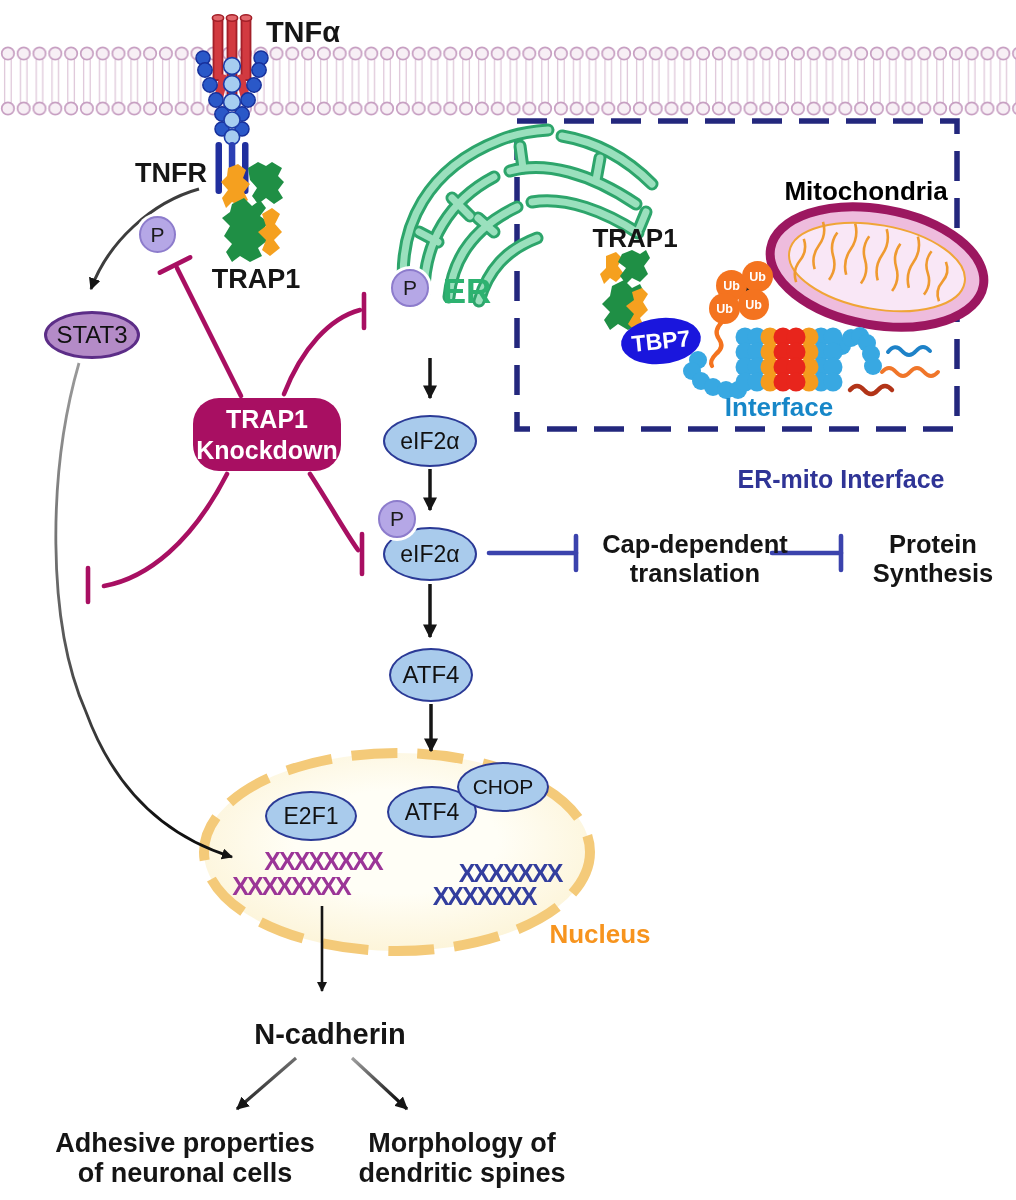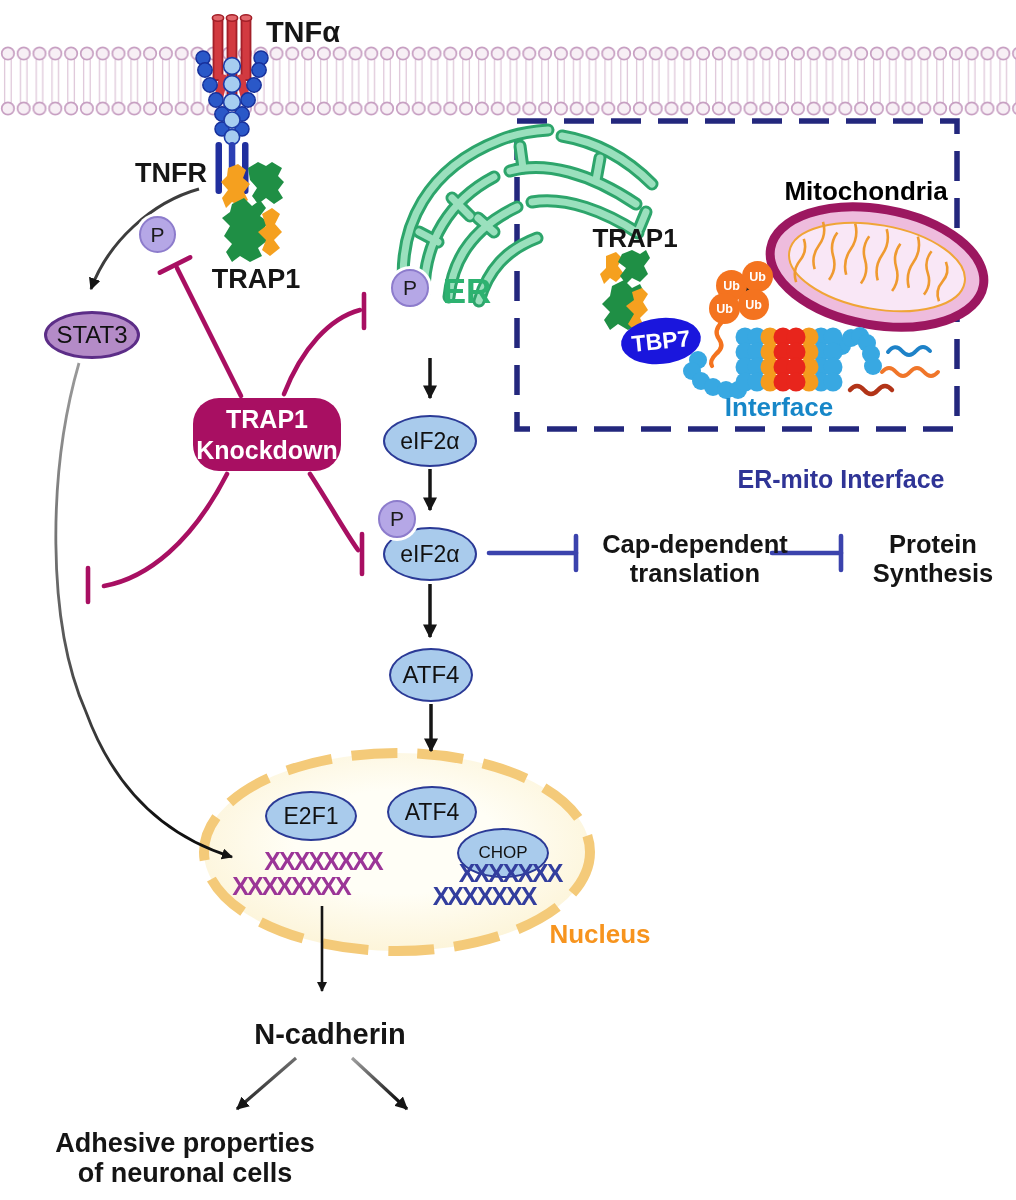--- a/index.html
+++ b/index.html
@@ -276,28 +276,32 @@
   <span>Protein</span>
   <span>Synthesis</span>
 </div>
 
 <div class="lbl" style="left:600px;top:920px;font-size:26px;color:#f7941e;">Nucleus</div>
 <div class="lbl" style="left:330px;top:1018px;font-size:29px;">N-cadherin</div>
 <div class="lbl two-line" style="left:163px;top:1128px;font-size:27px;">
   <span>Adhesive properties</span>
   <span>of neuronal cells</span>
 </div>
+<div class="lbl two-line" style="left:440px;top:1128px;font-size:27px;">
+  <span>Morphology of</span>
+  <span>dendritic spines</span>
+</div>
 
 <div class="node" style="left:44px;top:311px;width:96px;height:48px;font-size:24px;background:#b48bc7;border:3px solid #5c2d87;">STAT3</div>
 <div class="node" style="left:383px;top:415px;width:94px;height:52px;font-size:23px;">eIF2α</div>
 <div class="node" style="left:383px;top:527px;width:94px;height:54px;font-size:23px;">eIF2α</div>
 <div class="node" style="left:389px;top:648px;width:84px;height:54px;font-size:24px;">ATF4</div>
 <div class="node" style="left:265px;top:791px;width:92px;height:50px;font-size:23px;">E2F1</div>
 <div class="node" style="left:387px;top:786px;width:90px;height:52px;font-size:23px;">ATF4</div>
-<div class="node" style="left:457px;top:828px;width:92px;height:50px;font-size:17px;">CHOP</div>
+<div class="node" style="left:457px;top:762px;width:92px;height:50px;font-size:21px;">CHOP</div>
 
 <div class="p-circle" style="left:139px;top:216px;width:37px;height:37px;">P</div>
 <div class="p-circle" style="left:391px;top:269px;width:38px;height:38px;">P</div>
 <div class="p-circle" style="left:378px;top:500px;width:38px;height:38px;">P</div>
 
 <div class="kd-box">
   <span>TRAP1</span>
   <span>Knockdown</span>
 </div>
 

